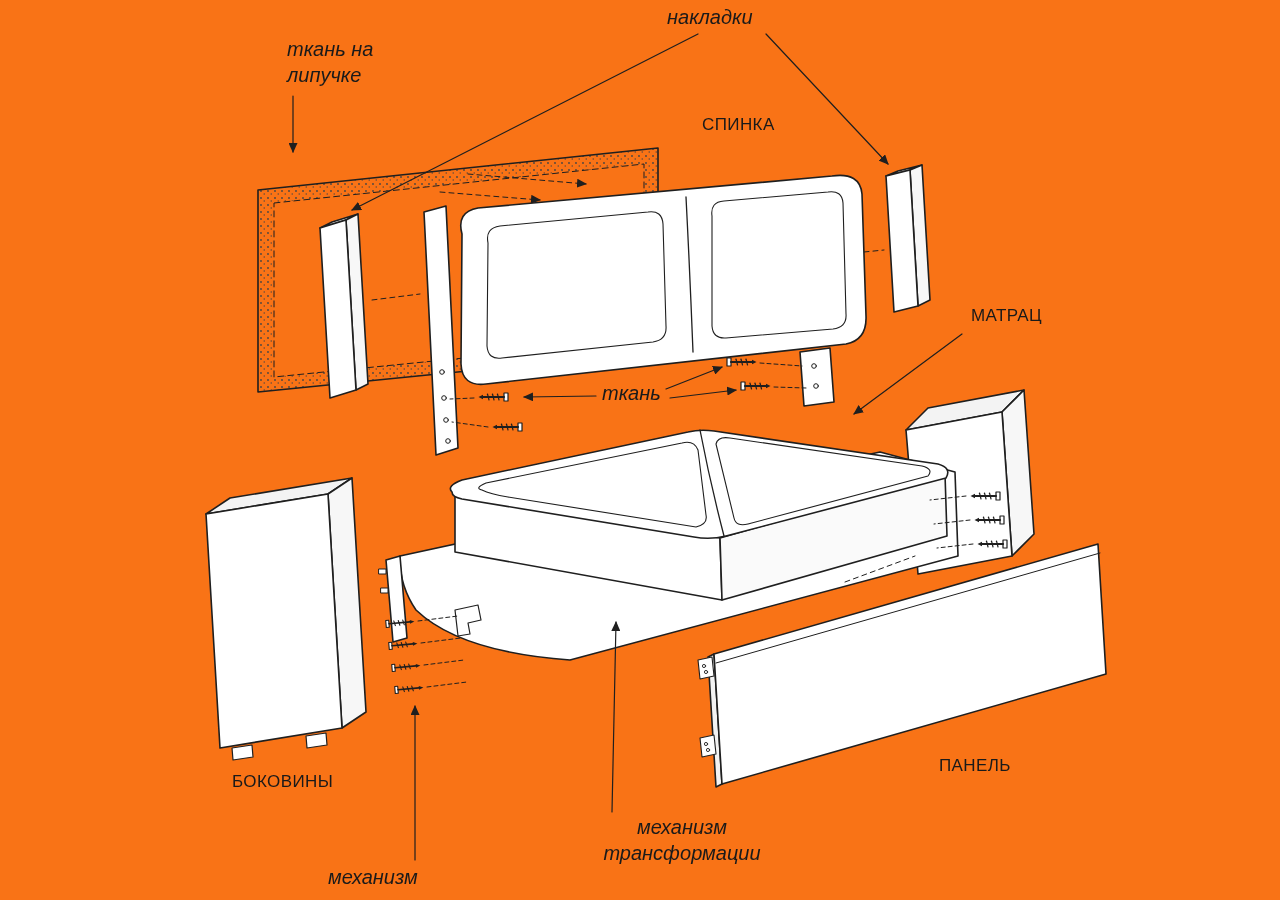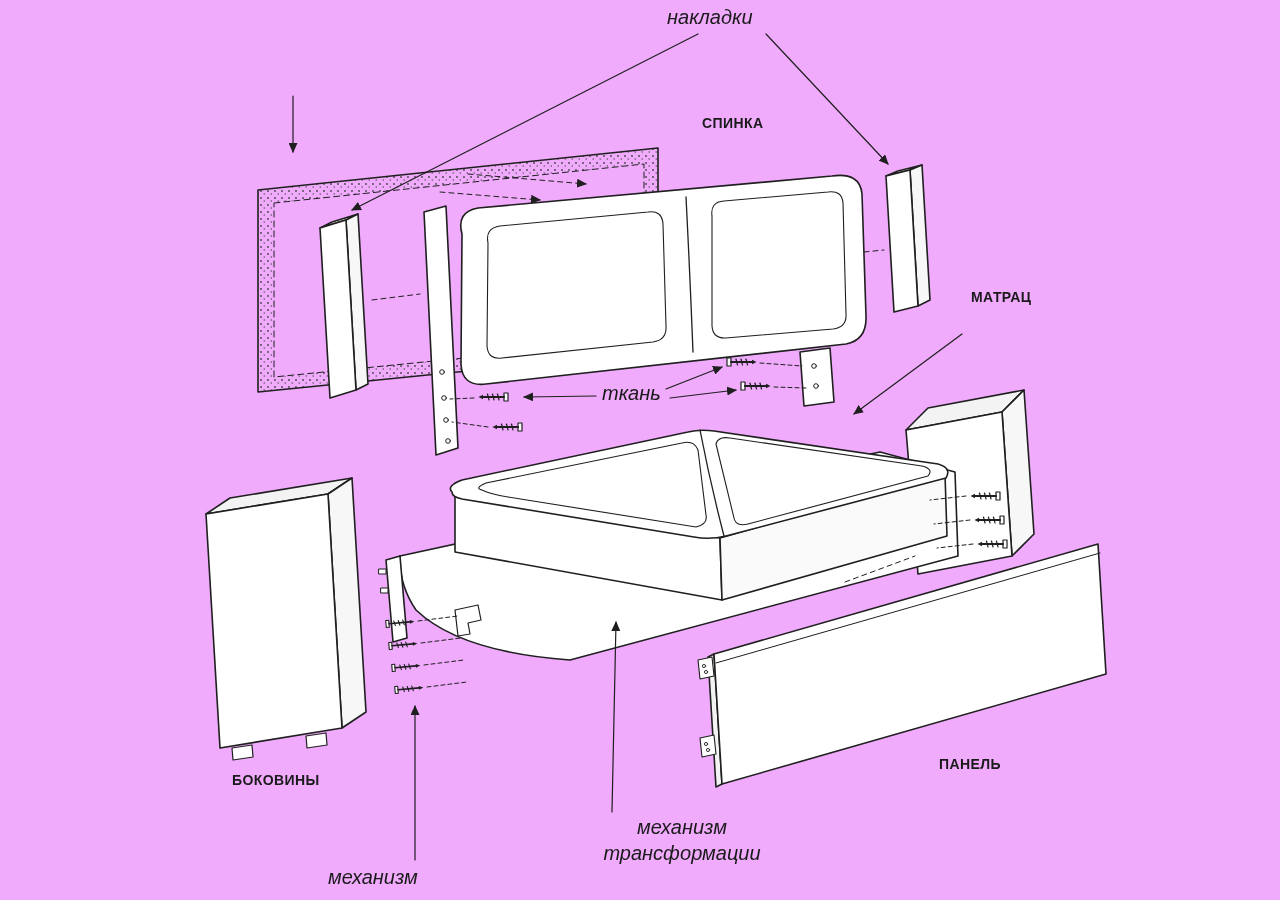--- a/index.html
+++ b/index.html
@@ -1,23 +1,23 @@
 <!DOCTYPE html>
 <html><head>
 <meta charset="utf-8">
 <style>
   html,body{margin:0;padding:0;background:#ffffff;}
   .stage{
-    position:relative;width:1280px;height:900px;background:#f0abfc;
+    position:relative;width:1280px;height:900px;background:#f97316;
     font-family:"Liberation Sans", sans-serif;color:#1a1a1a;overflow:hidden;
   }
   .stage svg{position:absolute;left:0;top:0;}
   .lbl{position:absolute;color:#1a1a1a;white-space:nowrap;}
   .lbl.it{font-style:italic;font-size:20px;}
-  .lbl.caps{font-size:14px;letter-spacing:0.4px;font-weight:bold;}
+  .lbl.caps{font-size:17px;letter-spacing:0.4px;}
   .lbl.wrap{white-space:normal;line-height:1.32;}
 </style>
 </head>
 <body>
 
 <div class="stage">
 
 <svg width="1280" height="900" viewBox="0 0 1280 900">
   <defs>
     <marker id="arw" markerWidth="11" markerHeight="9" refX="9" refY="4.5" orient="auto" markerUnits="userSpaceOnUse">
@@ -174,21 +174,22 @@
       <line x1="596" y1="396" x2="524" y2="397" marker-end="url(#arw)"></line>
       <line x1="666" y1="389" x2="722" y2="367" marker-end="url(#arw)"></line>
       <line x1="670" y1="398" x2="736" y2="390" marker-end="url(#arw)"></line>
       <line x1="612" y1="812" x2="616" y2="622" marker-end="url(#arw)"></line>
       <line x1="415" y1="860" x2="415" y2="706" marker-end="url(#arw)"></line>
     </g>
   </g>
 </svg>
 
 <div class="lbl it" style="left:667px;top:6px;">накладки</div>
+<div class="lbl it wrap" style="left:287px;top:36px;width:104px;">ткань на липучке</div>
 <div class="lbl caps" style="left:702px;top:115px;">СПИНКА</div>
-<div class="lbl caps" style="left:971px;top:289px;">МАТРАЦ</div>
+<div class="lbl caps" style="left:971px;top:306px;">МАТРАЦ</div>
 <div class="lbl it" style="left:602px;top:382px;">ткань</div>
 <div class="lbl caps" style="left:232px;top:772px;">БОКОВИНЫ</div>
 <div class="lbl caps" style="left:939px;top:756px;">ПАНЕЛЬ</div>
 <div class="lbl it wrap" style="left:597px;top:814px;width:170px;text-align:center;">механизм трансформации</div>
 <div class="lbl it" style="left:328px;top:866px;">механизм</div>
 
 </div>
 
 </body></html>

